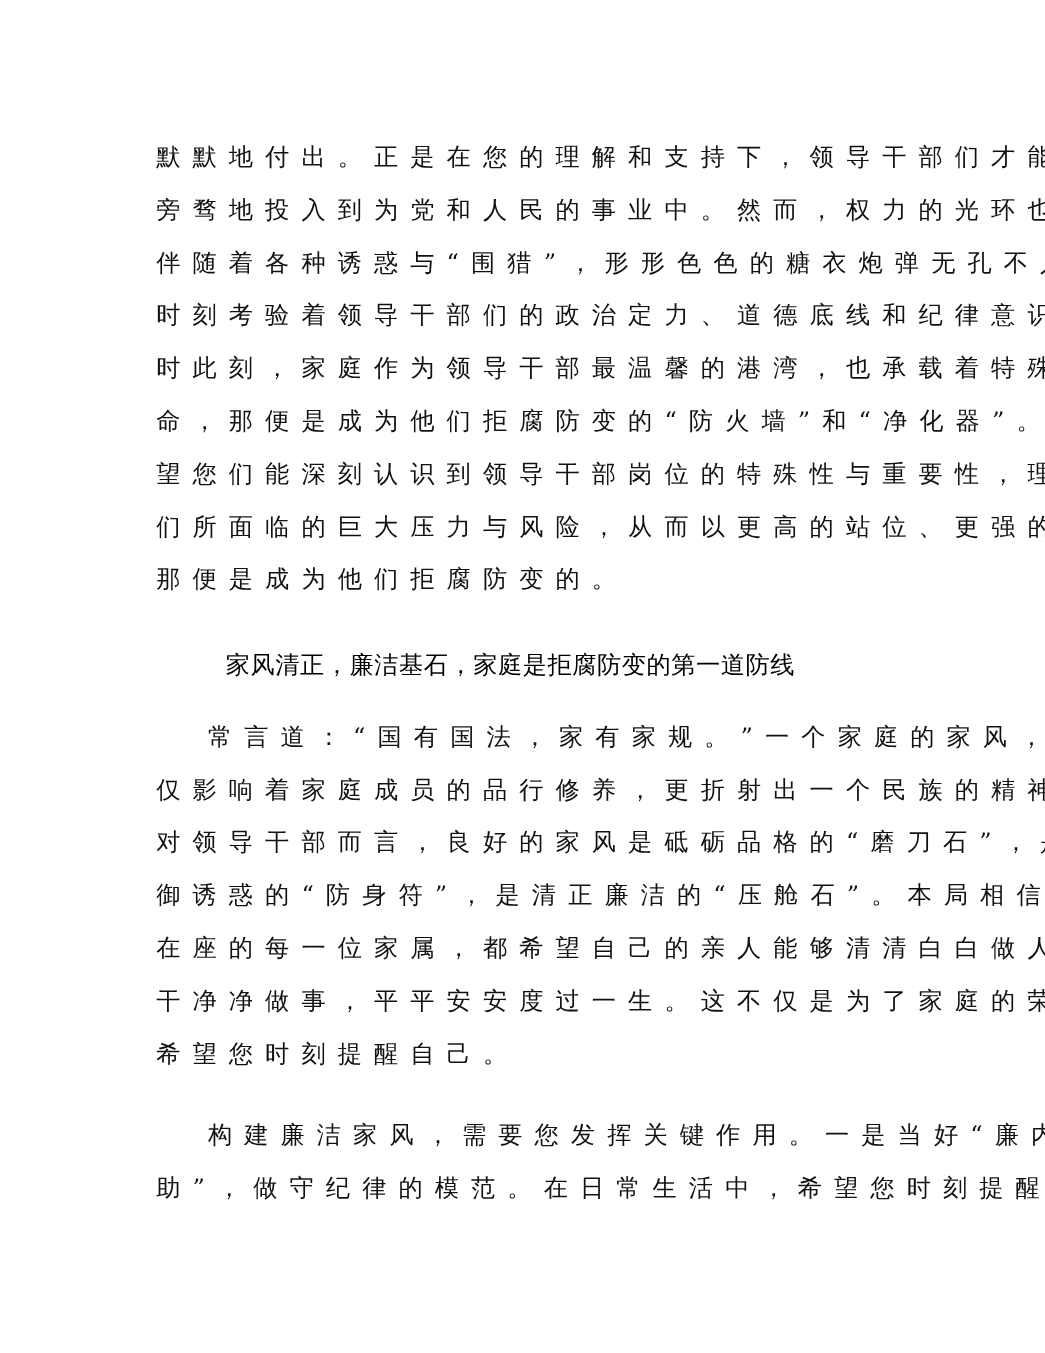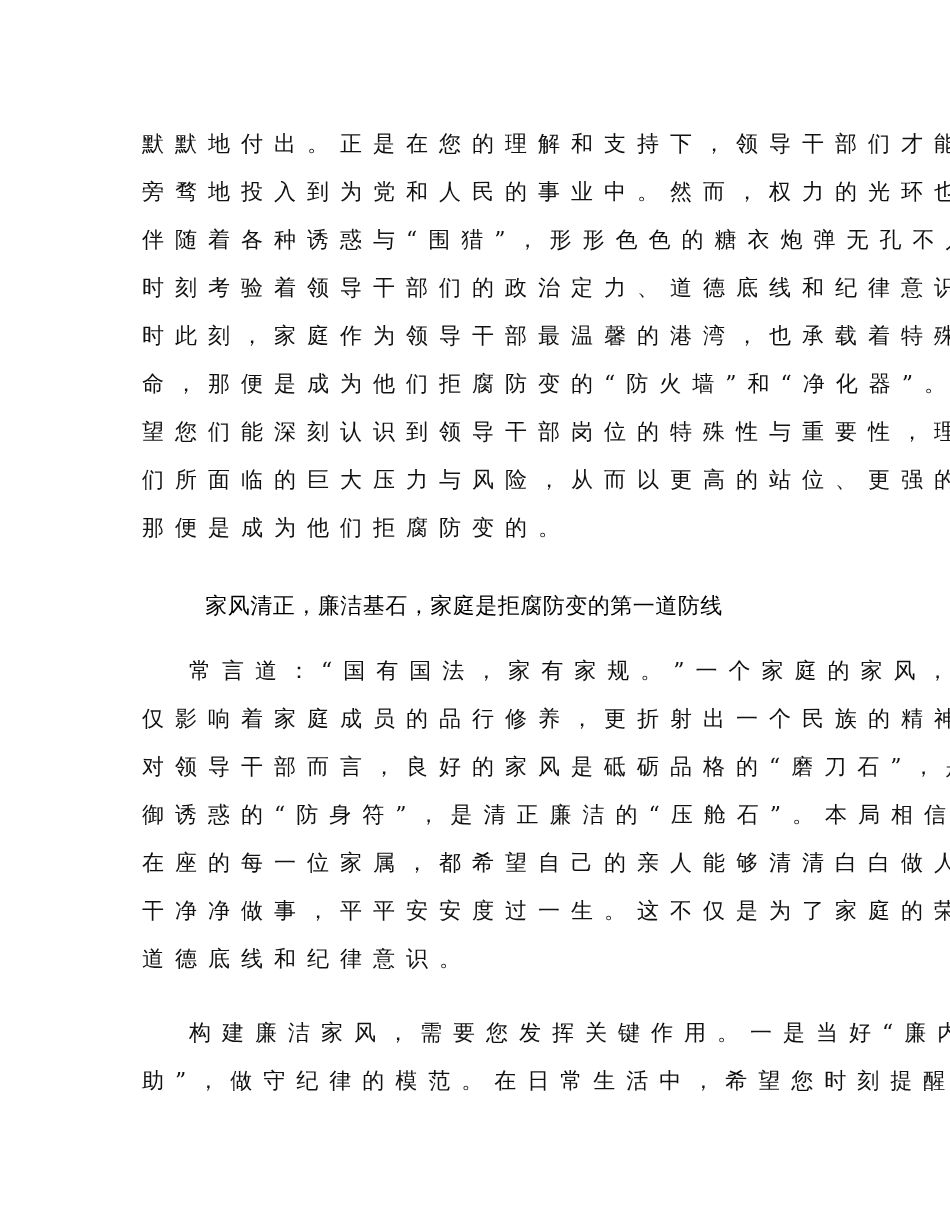--- a/index.html
+++ b/index.html
@@ -68,21 +68,21 @@
 
   <div class="heading" style="top:590px;">家风清正，廉洁基石，家庭是拒腐防变的第一道防线</div>
 
   <div>
     <div class="line indent" style="top:655px;">常言道：“国有国法，家有家规。”一个家庭的家风，不</div>
     <div class="line" style="top:703px;">仅影响着家庭成员的品行修养，更折射出一个民族的精神风貌。</div>
     <div class="line" style="top:751px;">对领导干部而言，良好的家风是砥砺品格的“磨刀石”，是抵</div>
     <div class="line" style="top:799px;">御诱惑的“防身符”，是清正廉洁的“压舱石”。本局相信，</div>
     <div class="line" style="top:847px;">在座的每一位家属，都希望自己的亲人能够清清白白做人、干</div>
     <div class="line" style="top:895px;">干净净做事，平平安安度过一生。这不仅是为了家庭的荣辱，</div>
-    <div class="line" style="top:943px;">道德底线和纪律意识。</div>
+    <div class="line" style="top:943px;">希望您时刻提醒自己。</div>
   </div>
 
   <div>
     <div class="line indent" style="top:1017px;">构建廉洁家风，需要您发挥关键作用。一是当好“廉内</div>
     <div class="line" style="top:1065px;">助”，做守纪律的模范。在日常生活中，希望您时刻提醒自己</div>
   </div>
 
 </div>
 
 </body></html>

